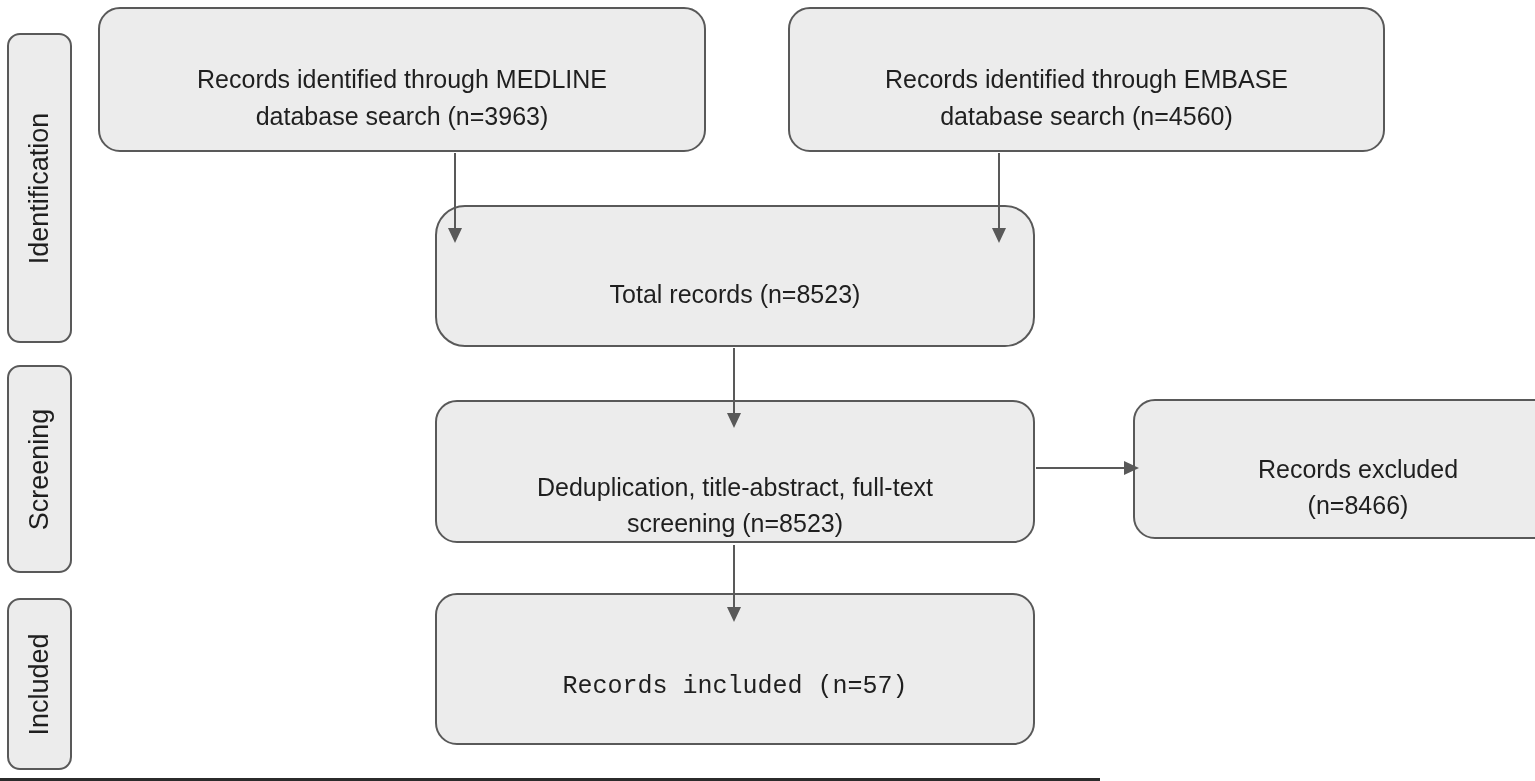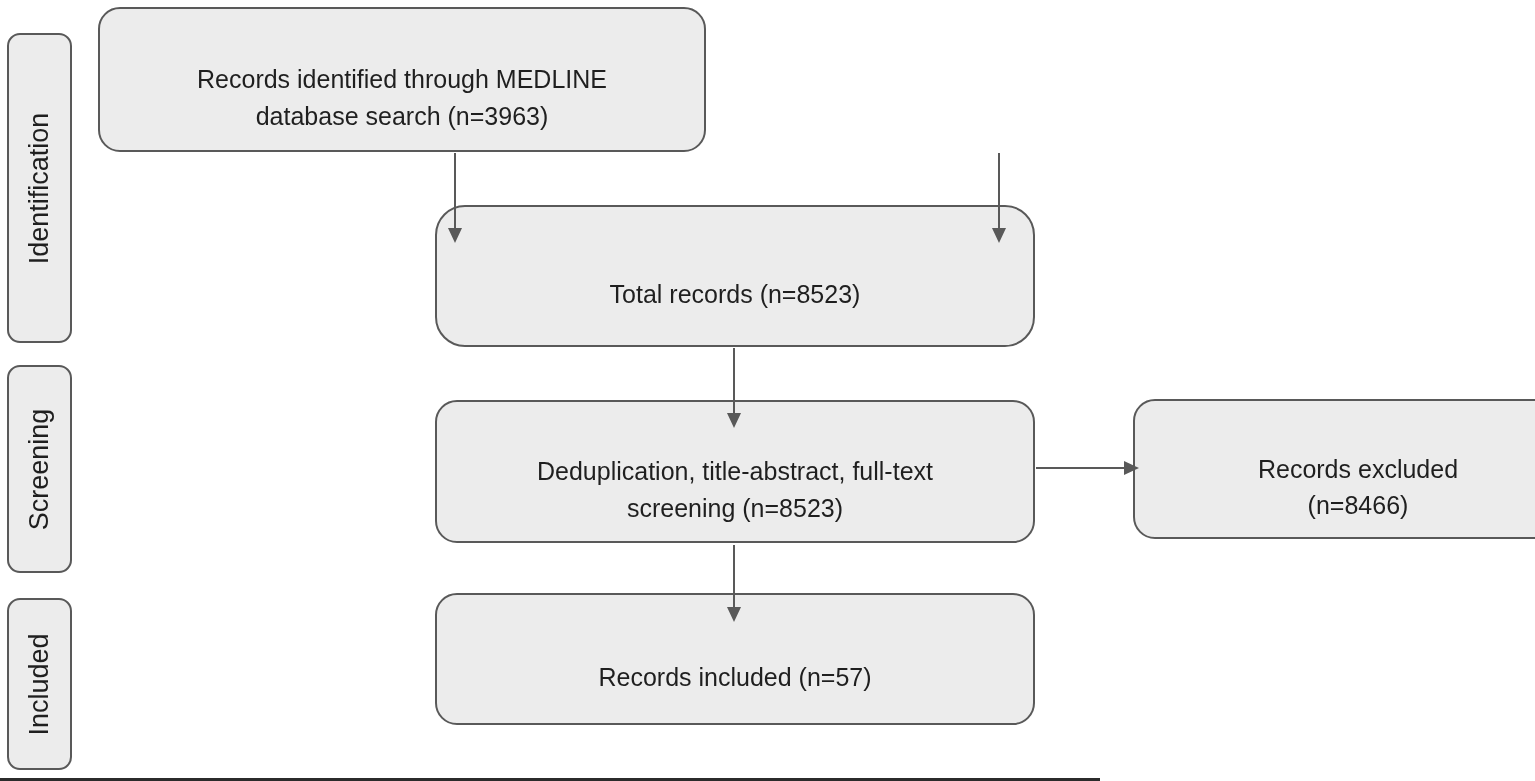--- a/index.html
+++ b/index.html
@@ -112,34 +112,37 @@
   </div>
 
   <div class="stage" style="left:7px; top:598px; width:65px; height:172px;">
     <span class="stage-text">Included</span>
   </div>
 
   <div class="node w-medline" style="left:98px; top:7px; width:608px; height:145px;">
     <span class="node-text">Records identified through MEDLINE database search (n=3963)</span>
   </div>
 
+  <div class="node w-embase" style="left:788px; top:7px; width:597px; height:145px;">
+    <span class="node-text">Records identified through EMBASE database search (n=4560)</span>
+  </div>
 
   <div class="node" style="left:435px; top:205px; width:600px; height:142px;border-radius:30px;">
     <span class="node-text">Total records (n=8523)</span>
   </div>
 
-  <div class="node w-screen" style="left:435px; top:400px; width:600px; height:143px;">
+  <div class="node w-screen" style="left:435px; top:400px; width:600px; height:143px;align-items:flex-end;">
     <span class="node-text">Deduplication, title-abstract, full-text screening (n=8523)</span>
   </div>
 
   <div class="node w-excluded" style="left:1133px; top:399px; width:450px; height:140px;">
     <span class="node-text">Records excluded (n=8466)</span>
   </div>
 
-  <div class="node" style="left:435px; top:593px; width:600px; height:132px;">
+  <div class="node" style="left:435px; top:593px; width:600px; height:152px;font-family:Liberation Mono, monospace;">
     <span class="node-text">Records included (n=57)</span>
   </div>
 
   <div class="arrow-v" style="left:448px; top:153px; height:90px;">
     <div class="shaft"></div>
       <div class="head"></div>
   </div>
 
   <div class="arrow-v" style="left:992px; top:153px; height:90px;">
     <div class="shaft"></div>

